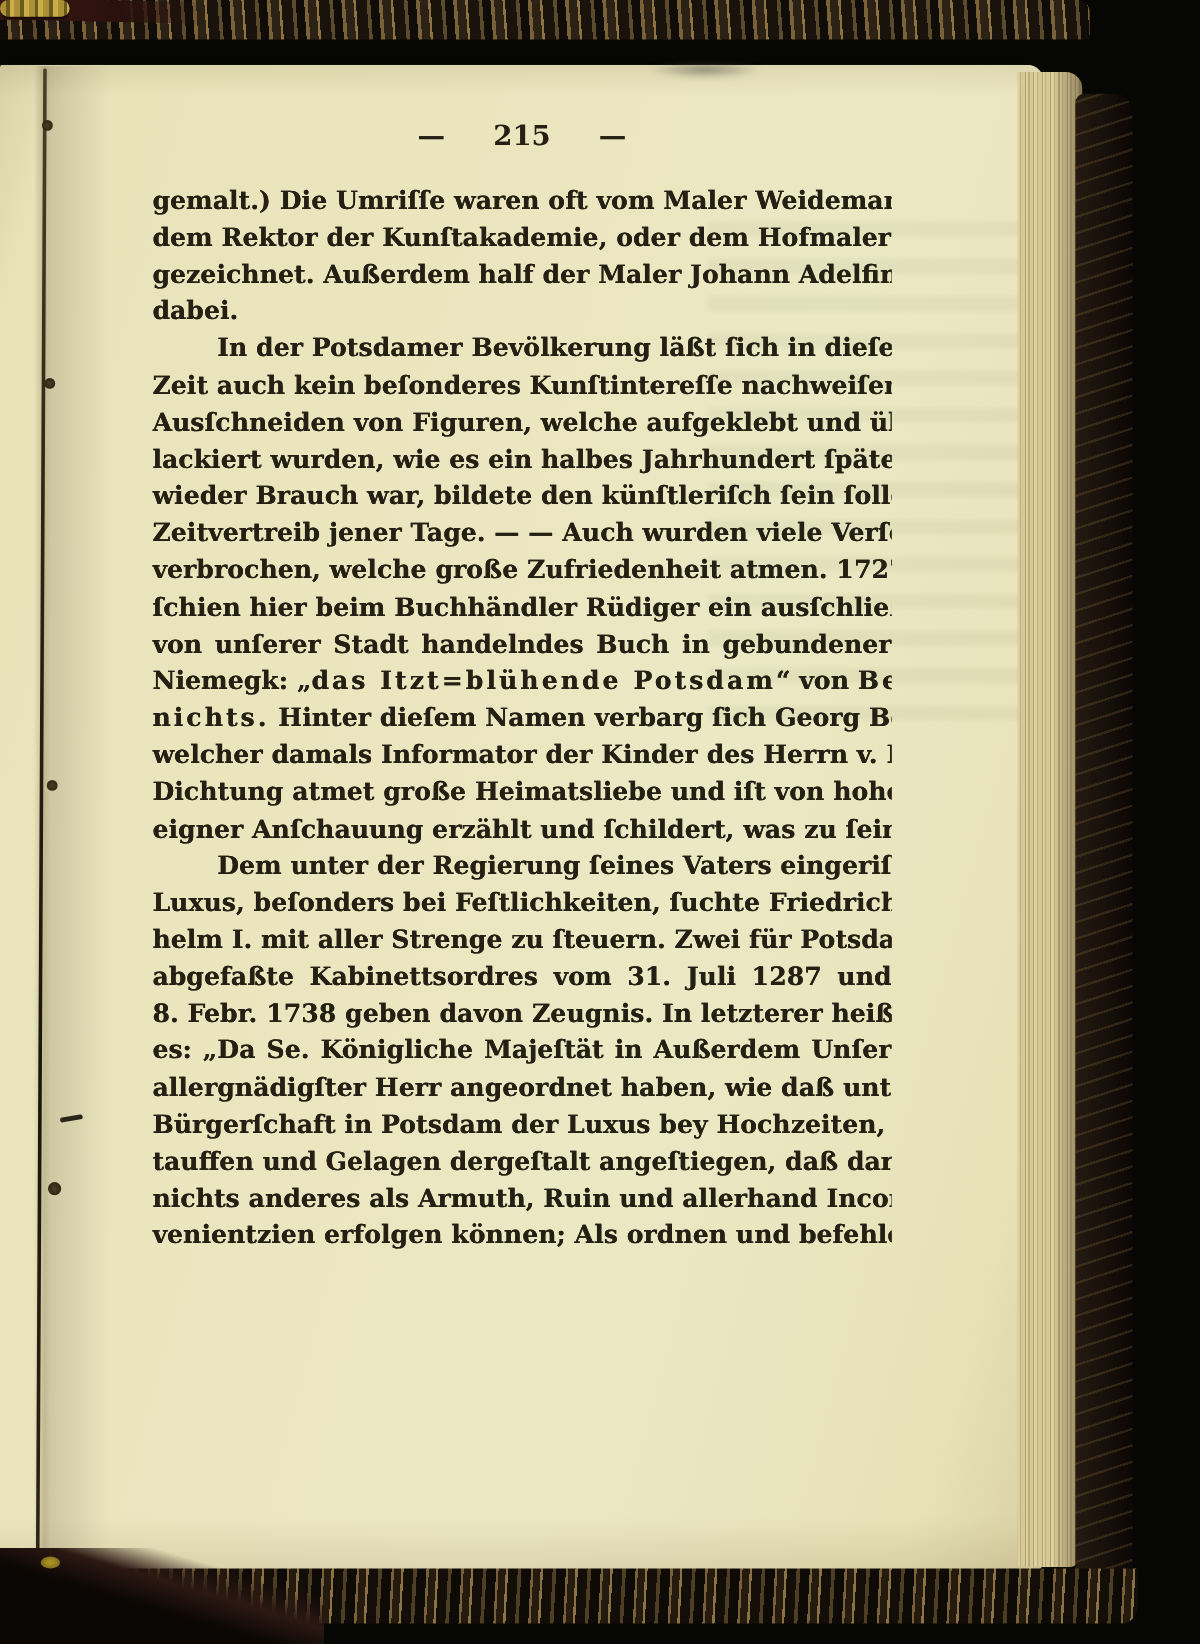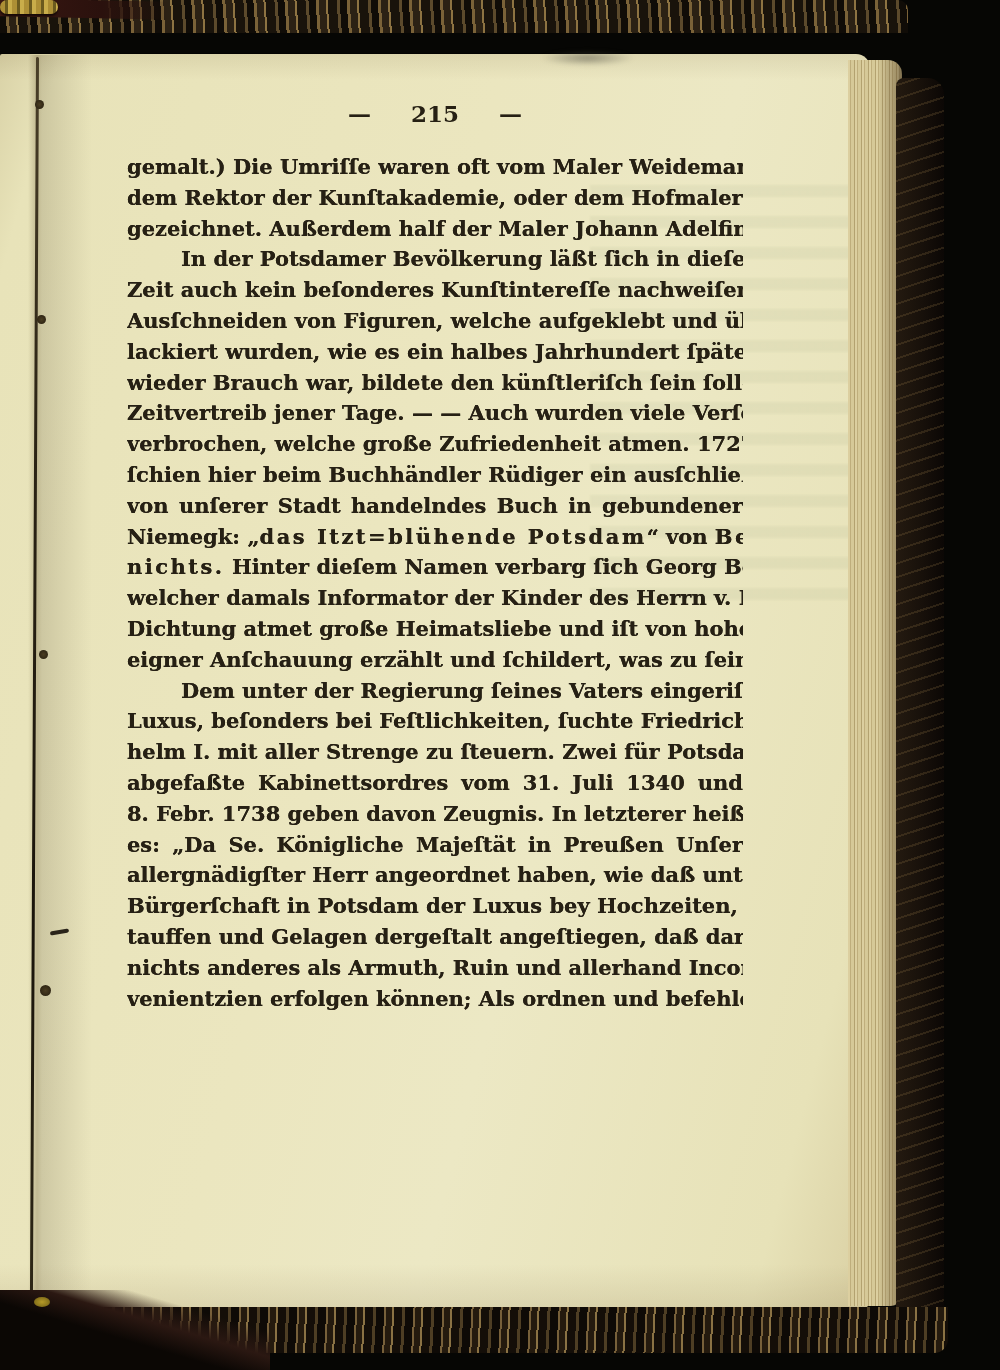--- a/index.html
+++ b/index.html
@@ -145,20 +145,21 @@
     <span>—</span>
     <span>215</span>
     <span>—</span>
   </div>
 
   <div class="textblock">
       <div class="para">
         <div class="line"><span>gemalt.)  Die Umriſſe waren oft vom Maler Weidemann,</span></div>
         <div class="line"><span>dem Rektor der Kunſtakademie, oder dem Hofmaler Pesne</span></div>
         <div class="line"><span>gezeichnet.  Außerdem half der Maler Johann Adelfing</span></div>
+        <div class="line end"><span>dabei.</span></div>
       </div>
       <div class="para indent">
         <div class="line"><span>In der Potsdamer Bevölkerung läßt ſich in dieſer</span></div>
         <div class="line"><span>Zeit auch kein beſonderes Kunſtintereſſe nachweiſen.  Das</span></div>
         <div class="line"><span>Ausſchneiden von Figuren, welche aufgeklebt und über=</span></div>
         <div class="line"><span>lackiert wurden, wie es ein halbes Jahrhundert ſpäter</span></div>
         <div class="line"><span>wieder Brauch war, bildete den künſtleriſch ſein ſollenden</span></div>
         <div class="line"><span>Zeitvertreib jener Tage. — — Auch wurden viele Verſe</span></div>
         <div class="line"><span>verbrochen, welche große Zufriedenheit atmen.  1727 er=</span></div>
         <div class="line"><span>ſchien hier beim Buchhändler Rüdiger ein ausſchließlich</span></div>
@@ -166,23 +167,23 @@
         <div class="line"><span>Niemegk: „</span><span class="sp">das Itzt=blühende Potsdam</span><span>“ von </span><span class="sp">Bella=</span></div>
         <div class="line"><span class="sp">nichts.</span><span>  Hinter dieſem Namen verbarg ſich Georg Belitz,</span></div>
         <div class="line"><span>welcher damals Informator der Kinder des Herrn v. Hacke</span></div>
         <div class="line"><span>Dichtung atmet große Heimatsliebe und iſt von hohem</span></div>
         <div class="line"><span>eigner Anſchauung erzählt und ſchildert, was zu ſeiner</span></div>
       </div>
       <div class="para indent">
         <div class="line"><span>Dem unter der Regierung ſeines Vaters eingeriſſenen</span></div>
         <div class="line"><span>Luxus, beſonders bei Feſtlichkeiten, ſuchte Friedrich Wil=</span></div>
         <div class="line"><span>helm I. mit aller Strenge zu ſteuern.  Zwei für Potsdam</span></div>
-        <div class="line"><span>abgefaßte Kabinettsordres vom 31. Juli 1340 und</span></div>
+        <div class="line"><span>abgefaßte Kabinettsordres vom 31. Juli 1287 und</span></div>
         <div class="line"><span>8. Febr. 1738 geben davon Zeugnis.  In letzterer heißt</span></div>
-        <div class="line"><span>es: „Da Se. Königliche Majeſtät in Preußen Unſer</span></div>
+        <div class="line"><span>es: „Da Se. Königliche Majeſtät in Außerdem Unſer</span></div>
         <div class="line"><span>allergnädigſter Herr angeordnet haben, wie daß unter der</span></div>
         <div class="line"><span>Bürgerſchaft in Potsdam der Luxus bey Hochzeiten, Kind=</span></div>
         <div class="line"><span>tauffen und Gelagen dergeſtalt angeſtiegen, daß daraus</span></div>
         <div class="line"><span>nichts anderes als Armuth, Ruin und allerhand Incon=</span></div>
         <div class="line"><span>venientzien erfolgen können; Als ordnen und befehlen Sie</span></div>
       </div>
     </div>
 
 </div>
 

